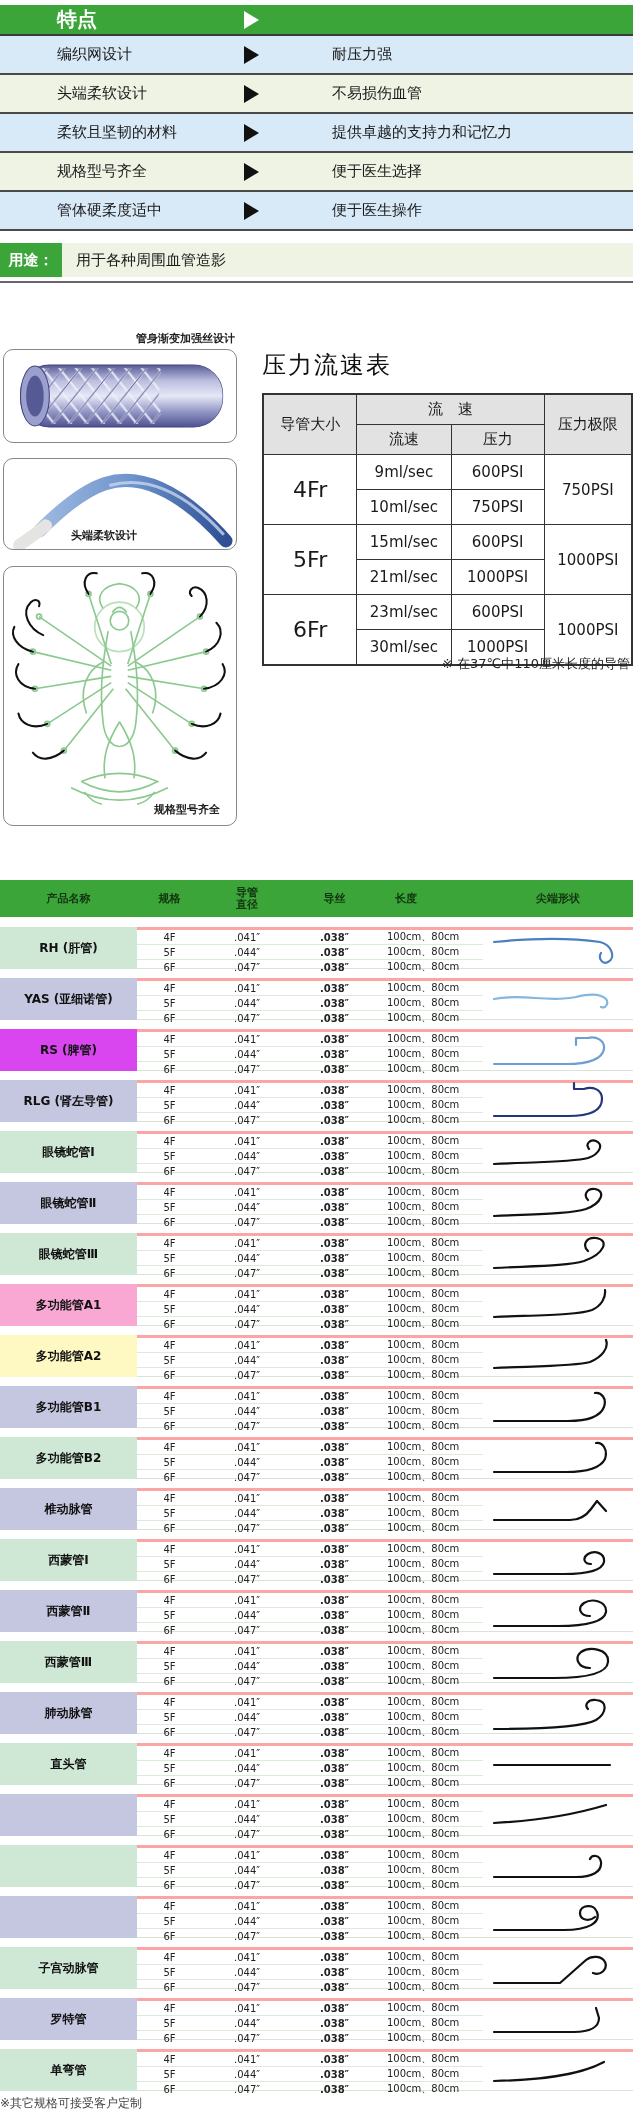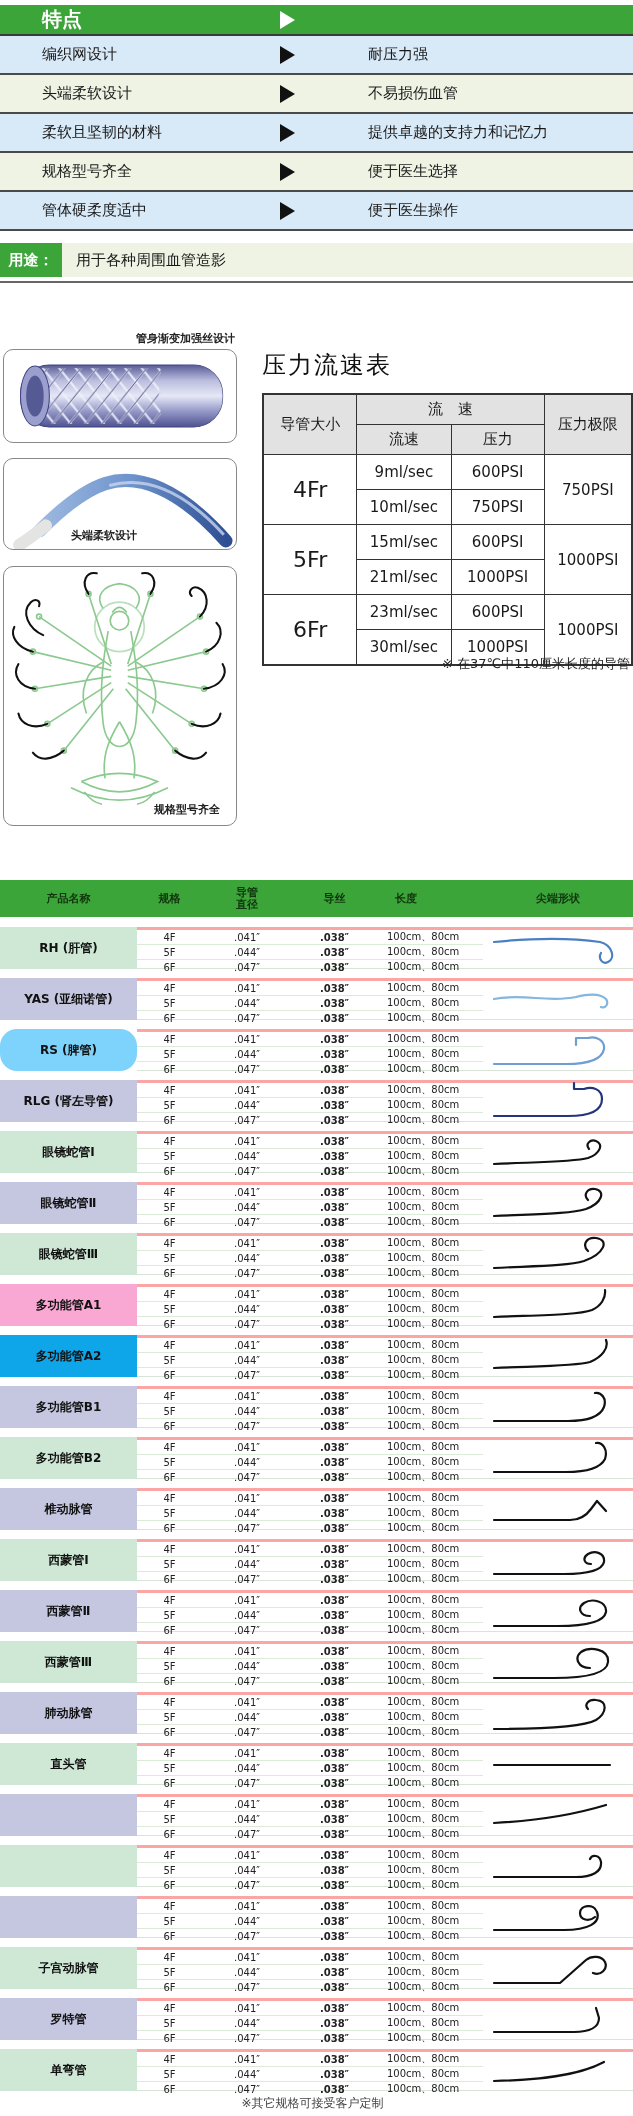--- a/index.html
+++ b/index.html
@@ -6,21 +6,21 @@
   body{
     width:633px;height:2116px;overflow:hidden;background:#fff;
     font-family:"DejaVu Sans","Liberation Sans",sans-serif;color:#1a1a1a;
   }
   
   .features{margin-top:5px;}
   .frow{display:flex;align-items:center;height:37px;border-bottom:2px solid #4a4a4a;}
   .frow:nth-child(odd){background:#eef3e4;}
   .frow:nth-child(even){background:#d8e9f7;}
   .fhead{display:flex;align-items:center;height:29px;background:#3ca53a;border-bottom:2px solid #3a3a3a;}
-  .fleft{width:280px;padding-left:42px;box-sizing:border-box;font-size:15px;}
+  .fleft{width:244px;padding-left:57px;box-sizing:border-box;font-size:15px;}
   .farrow{width:60px;display:flex;align-items:center;}
   .fright{flex:1;padding-left:28px;font-size:15px;}
   .fhead .fleft,.fhead .fright{color:#fff;font-size:20px;font-weight:bold;}
   .tri{width:0;height:0;border-left:15px solid #111;border-top:9px solid transparent;border-bottom:9px solid transparent;}
   .fhead .tri{border-left-color:#fff;}
   
   .usage{margin-top:12px;height:34px;display:flex;align-items:stretch;background:#eef3e4;}
   .usage-label{width:62px;background:#3ca53a;color:#fff;font-weight:bold;font-size:15px;display:flex;align-items:center;justify-content:center;}
   .usage-text{flex:1;display:flex;align-items:center;padding-left:14px;font-size:15px;}
   .divider{margin-top:4px;height:2px;background:#666;}
@@ -61,21 +61,21 @@
     font-size:12px;font-weight:bold;color:#111;box-sizing:border-box;}
   .pright{flex:1;display:flex;border-top:3px solid #fca5a5;border-bottom:1px solid #d9e4d9;box-sizing:border-box;}
   .psubs{flex:1;display:flex;flex-direction:column;}
   .psub{flex:1;display:grid;grid-template-columns:65px 90px 85px 1fr;align-items:center;
     font-size:10px;color:#222;text-align:center;}
   .psub:not(:last-child){border-bottom:1px solid #dcead8;}
   .psub .c-wire{font-weight:bold;}
   .psub .c-len{text-align:left;padding-left:10px;}
   .pshape{width:150px;display:flex;align-items:center;justify-content:center;}
   .pshape svg{display:block;}
-  .pfoot{margin-top:4px;text-align:center;padding-right:8px;font-size:12px;color:#444;}
+  .pfoot{margin-top:4px;text-align:left;padding-right:8px;font-size:12px;color:#444;}
 </style>
 </head>
 <body>
 
 <div class="features">
   <div class="fhead">
     <div class="fleft">特点</div>
     <div class="farrow">
         <span class="tri"></span>
       </div>
@@ -328,21 +328,21 @@
       </div>
       <div class="pshape">
         <svg width="140" height="42" viewBox="0 0 140 42">
           <path class="shape-path" d="M6,20 C35,14 60,24 88,18 C100,15 112,14 118,20 C121,24 118,30 113,28" fill="none" stroke="#85b6dd" stroke-width="2.2" stroke-linecap="round" stroke-linejoin="round"></path>
         </svg>
       </div>
     </div>
   </div>
 
   <div class="pgroup">
-    <div class="pname" style="background: #7dd3fc; border-radius: 17px;">RS (脾管)</div>
+    <div class="pname" style="background: #d946ef;">RS (脾管)</div>
     <div class="pright">
       <div class="psubs">
         <div class="psub">
           <span class="c-size">4F</span>
           <span class="c-diam">.041″</span>
           <span class="c-wire">.038″</span>
           <span class="c-len">100cm、80cm</span>
         </div>
         <div class="psub">
           <span class="c-size">5F</span>
@@ -514,21 +514,21 @@
       </div>
       <div class="pshape">
         <svg width="140" height="42" viewBox="0 0 140 42">
           <path class="shape-path" d="M6,32 C55,30 90,30 104,25 C113,21 118,13 117,5" fill="none" stroke="#111111" stroke-width="2.2" stroke-linecap="round" stroke-linejoin="round"></path>
         </svg>
       </div>
     </div>
   </div>
 
   <div class="pgroup">
-    <div class="pname" style="background: #0ea5e9;">多功能管A2</div>
+    <div class="pname" style="background: #fef9c3;">多功能管A2</div>
     <div class="pright">
       <div class="psubs">
         <div class="psub">
           <span class="c-size">4F</span>
           <span class="c-diam">.041″</span>
           <span class="c-wire">.038″</span>
           <span class="c-len">100cm、80cm</span>
         </div>
         <div class="psub">
           <span class="c-size">5F</span>

